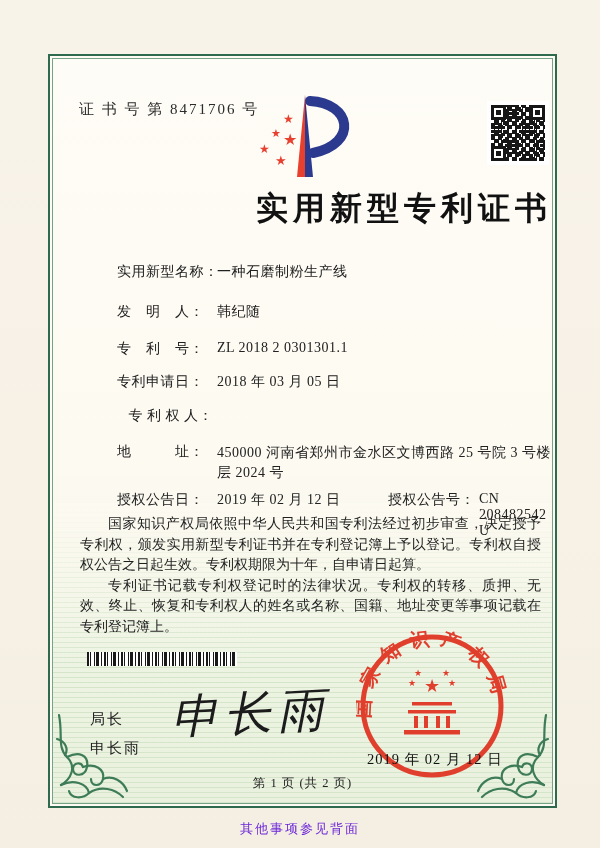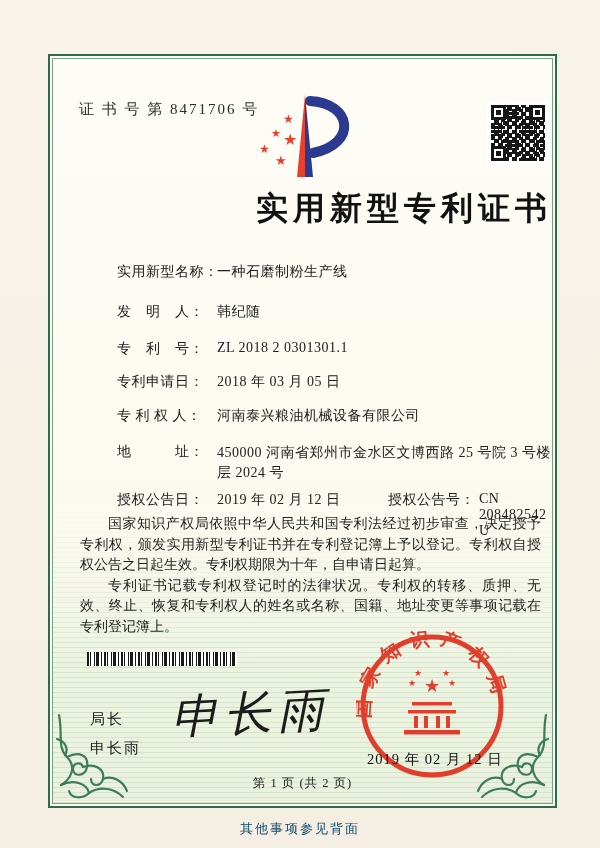--- a/index.html
+++ b/index.html
@@ -87,21 +87,21 @@
 
   .signer { position:absolute; left:37px; top:646px; font-size:15px; line-height:29px; letter-spacing:2px; z-index:3; }
   .signature {
     position:absolute; left:118px; top:622px; width:210px; z-index:3;
     font-size:47px; font-style:italic; font-weight:500; letter-spacing:6px;
     color:#1c1c1c; transform:rotate(-3deg); white-space:nowrap;
   }
   .seal { position:absolute; left:303px; top:571px; width:152px; height:152px; z-index:2; opacity:0.92; }
   .seal-date { position:absolute; left:314px; top:691px; font-size:14.5px; letter-spacing:1px; color:#111; z-index:4; }
   .page-info { position:absolute; left:0; right:0; top:716px; text-align:center; font-size:12.5px; letter-spacing:1px; z-index:3; }
-  .back-note { position:absolute; left:0; right:0; top:820px; text-align:center; font-size:13px; letter-spacing:2px; color:#0c4a6e; }
+  .back-note { position:absolute; left:0; right:0; top:820px; text-align:center; font-size:13px; letter-spacing:2px; color:#6d28d9; }
 </style>
 </head>
 <body>
 
 <div class="frame">
   <div class="frame-inner">
     <div class="stripes"></div>
 
     <svg class="corner-orn left" viewBox="0 0 92 96" fill="none" stroke="currentColor" stroke-width="2.2" stroke-linecap="round">
       <path d="M6 10 C10 30 4 42 14 52 C24 62 18 74 8 80"></path>
@@ -155,23 +155,22 @@
         <span class="val">韩纪随</span>
       </div>
       <div class="frow" style="top:77px;">
         <span class="lbl">专　利　号：</span>
         <span class="val">ZL 2018 2 0301301.1</span>
       </div>
       <div class="frow" style="top:110px;">
         <span class="lbl">专利申请日：</span>
         <span class="val">2018 年 03 月 05 日</span>
       </div>
-      <div class="frow" style="top:144px;">
+      <div class="frow" style="top:144px;text-align:right;">
         <span class="lbl">专 利 权 人：</span>
-        <span class="val">河南泰兴粮油机械设备有限公司</span>
       </div>
       <div class="frow" style="top:180px;">
         <span class="lbl">地　　　址：</span>
         <span class="val wrap">450000 河南省郑州市金水区文博西路 25 号院 3 号楼 20 层 2024 号</span>
       </div>
       <div class="frow" style="top:228px; width:460px;">
         <span class="lbl">授权公告日：</span>
         <span class="val">2019 年 02 月 12 日</span>
         <span class="pair2">
           <span class="lbl">授权公告号：</span>

